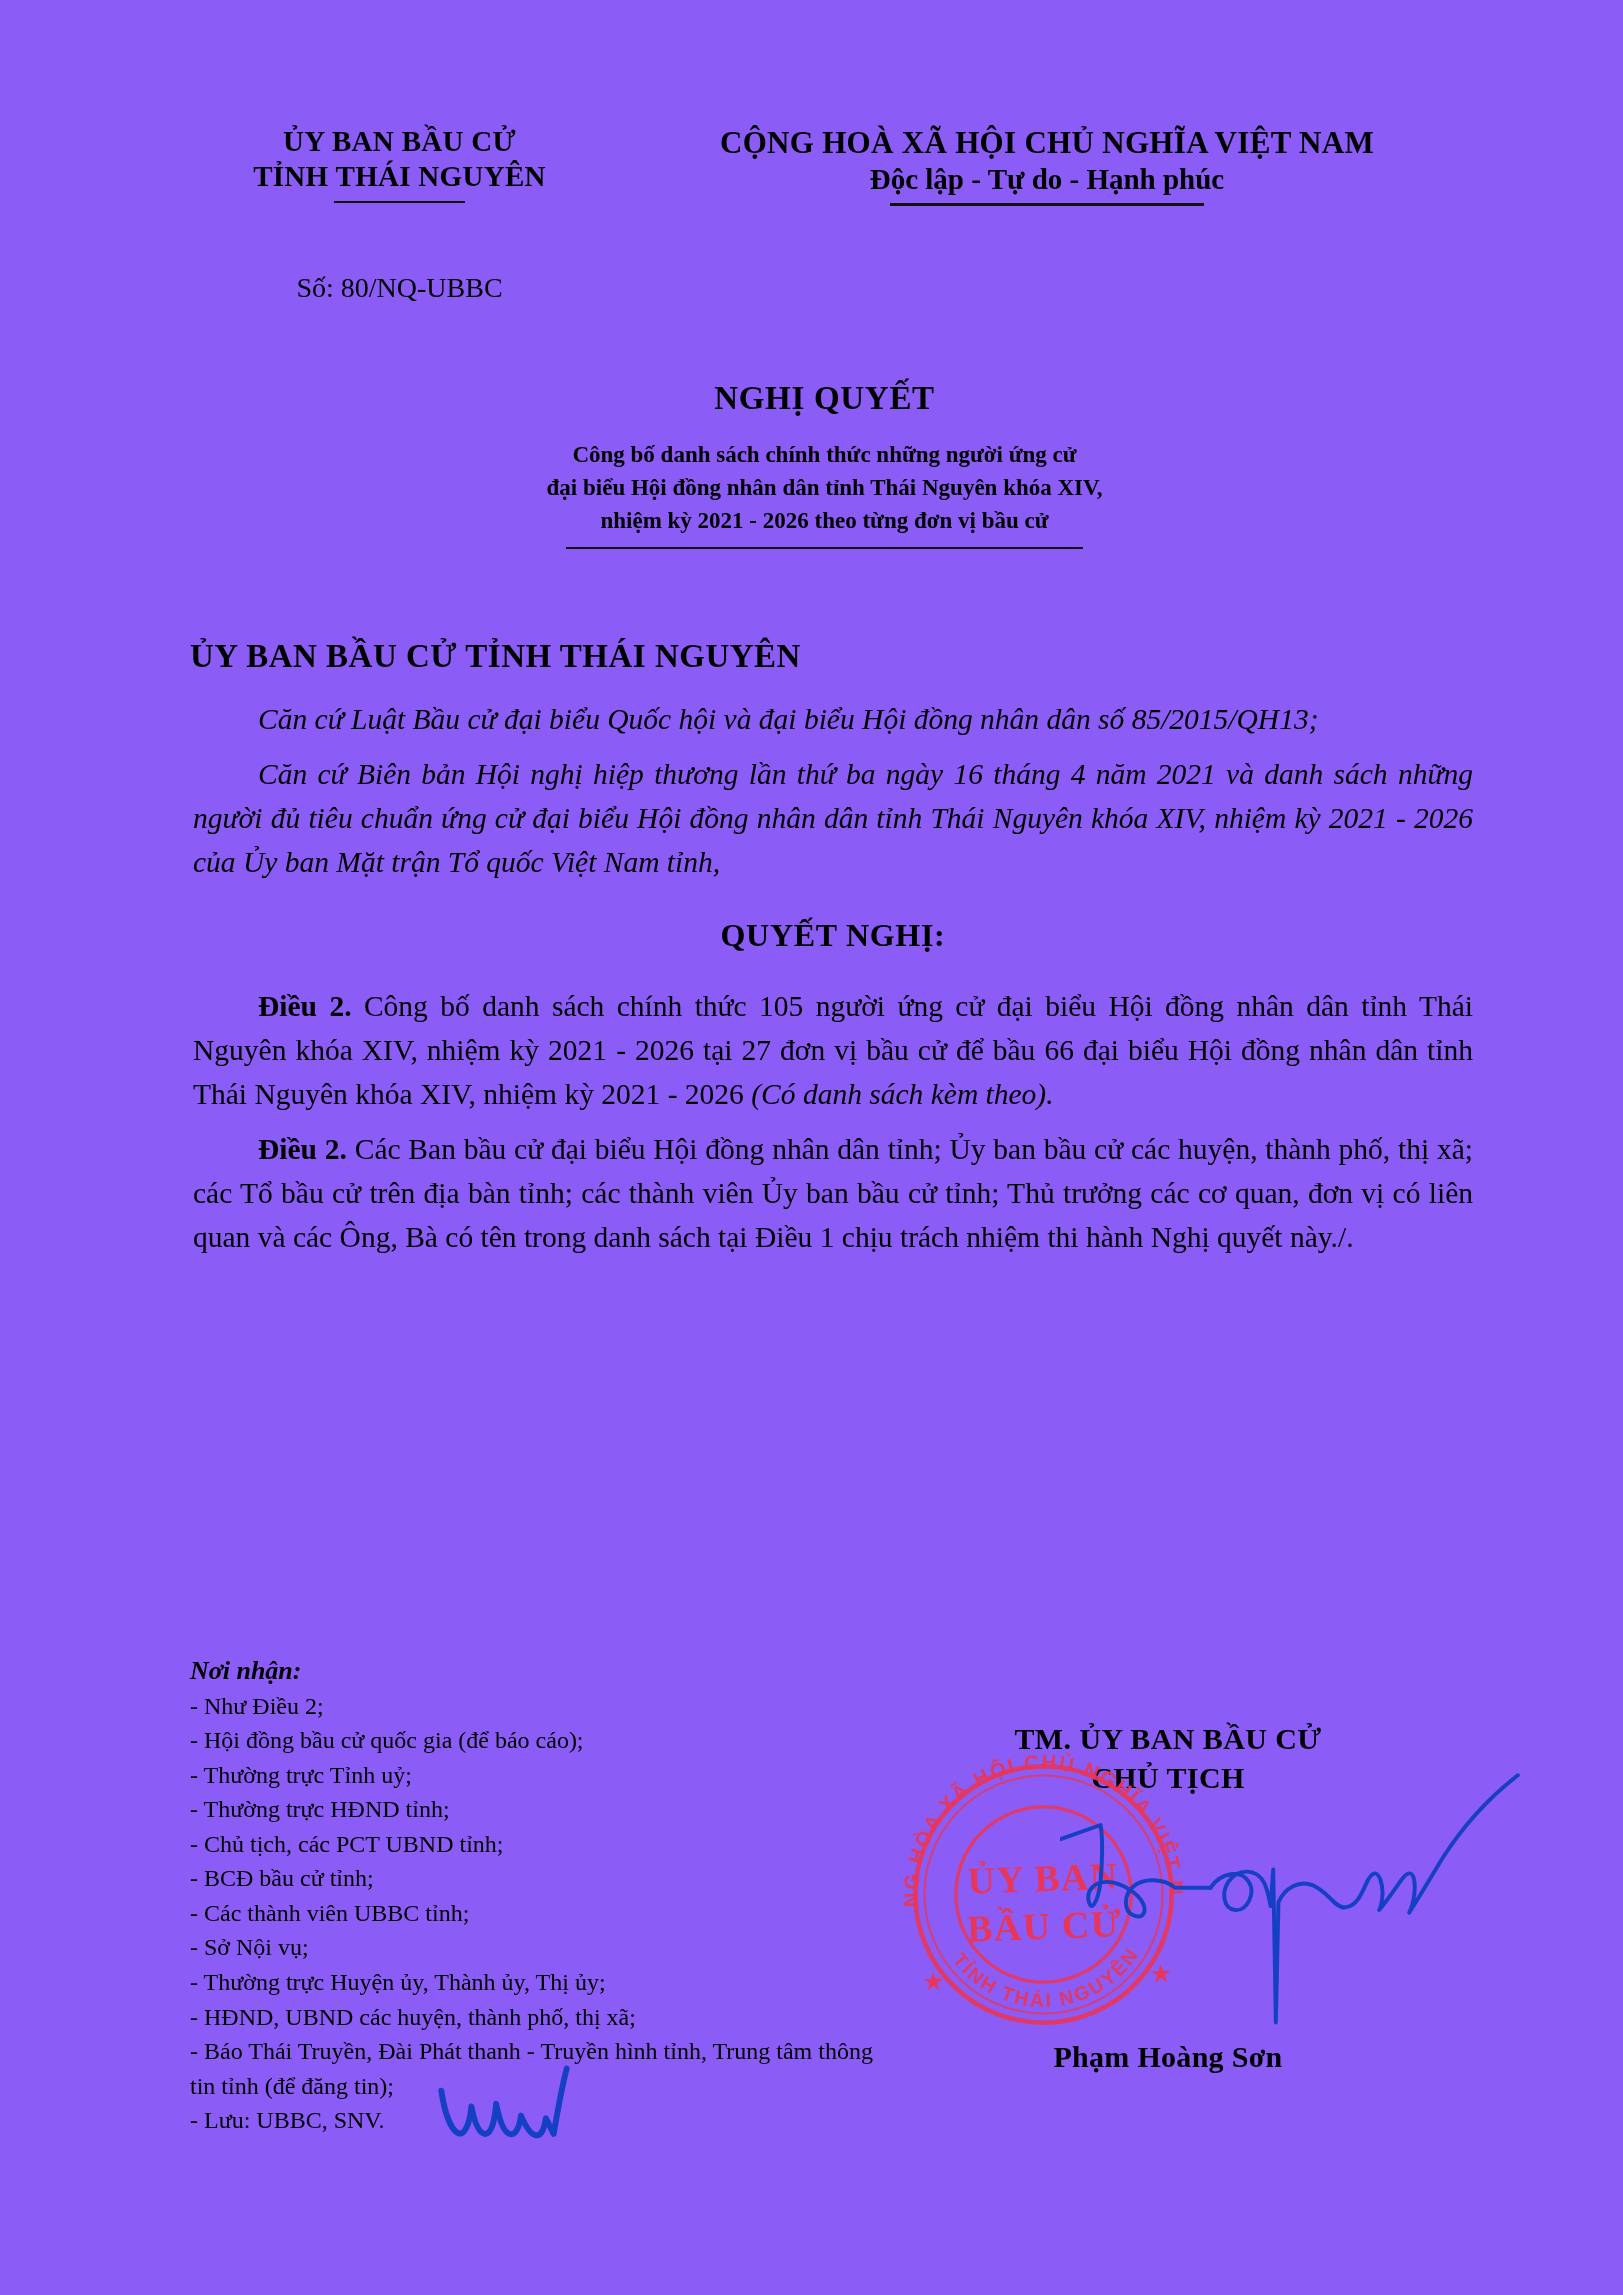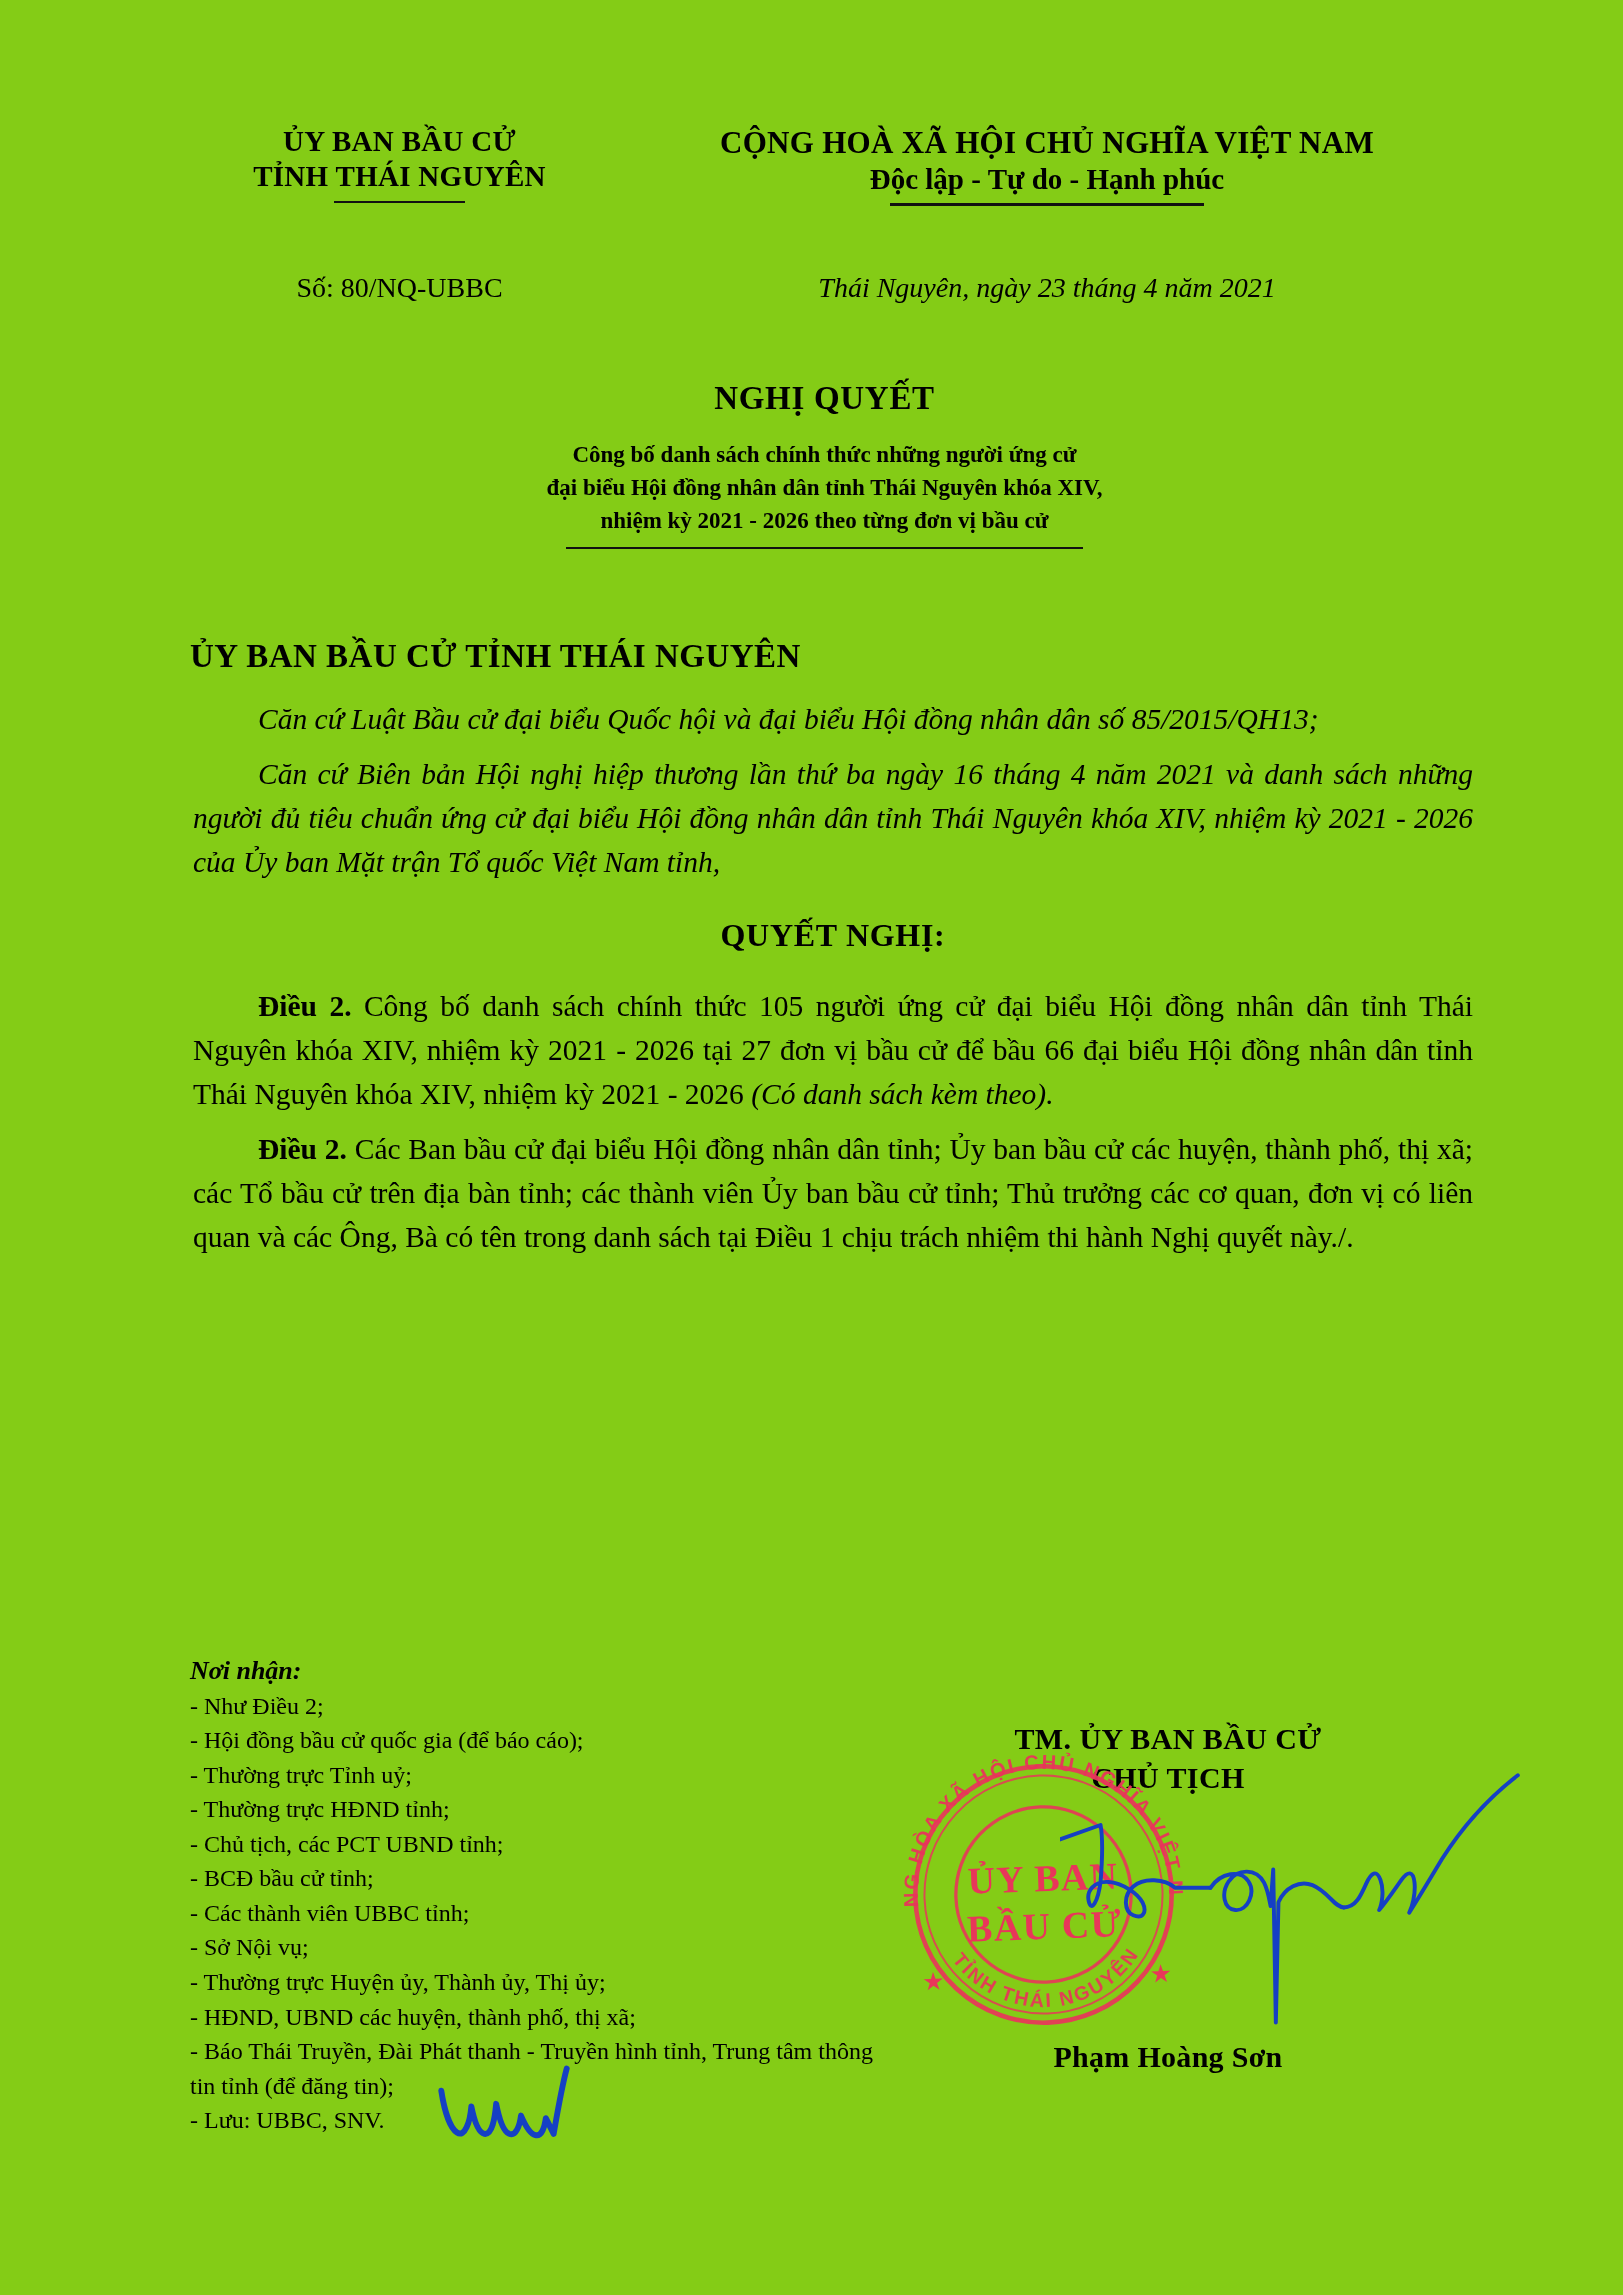--- a/index.html
+++ b/index.html
@@ -8,21 +8,21 @@
     background: #ffffff;
   }
   body {
     font-family: "Liberation Serif", "DejaVu Serif", serif;
     color: #000000;
   }
   #page {
     position: relative;
     width: 1623px;
     height: 2295px;
-    background: #84cc16;
+    background: #8b5cf6;
     overflow: hidden;
   }
 
   
   .header {
     position: absolute;
     top: 124px;
     left: 190px;
     right: 164px;
     display: flex;
@@ -244,21 +244,20 @@
     </div>
     <div class="hdr-right">
       <div class="nation-line">CỘNG HOÀ XÃ HỘI CHỦ NGHĨA VIỆT NAM</div>
       <div class="motto-line">Độc lập - Tự do - Hạnh phúc</div>
       <div class="rule rule-right"></div>
     </div>
   </div>
 
   <div class="subheader">
     <div class="doc-number">Số: 80/NQ-UBBC</div>
-    <div class="place-date">Thái Nguyên, ngày 23 tháng 4 năm 2021</div>
   </div>
 
   <div class="title-block">
     <div class="doc-kind">NGHỊ QUYẾT</div>
     <div class="doc-subject">Công bố danh sách chính thức những người ứng cử</div>
     <div class="doc-subject">đại biểu Hội đồng nhân dân tỉnh Thái Nguyên khóa XIV,</div>
     <div class="doc-subject">nhiệm kỳ 2021 - 2026 theo từng đơn vị bầu cử</div>
     <div class="rule-title"></div>
   </div>
 

